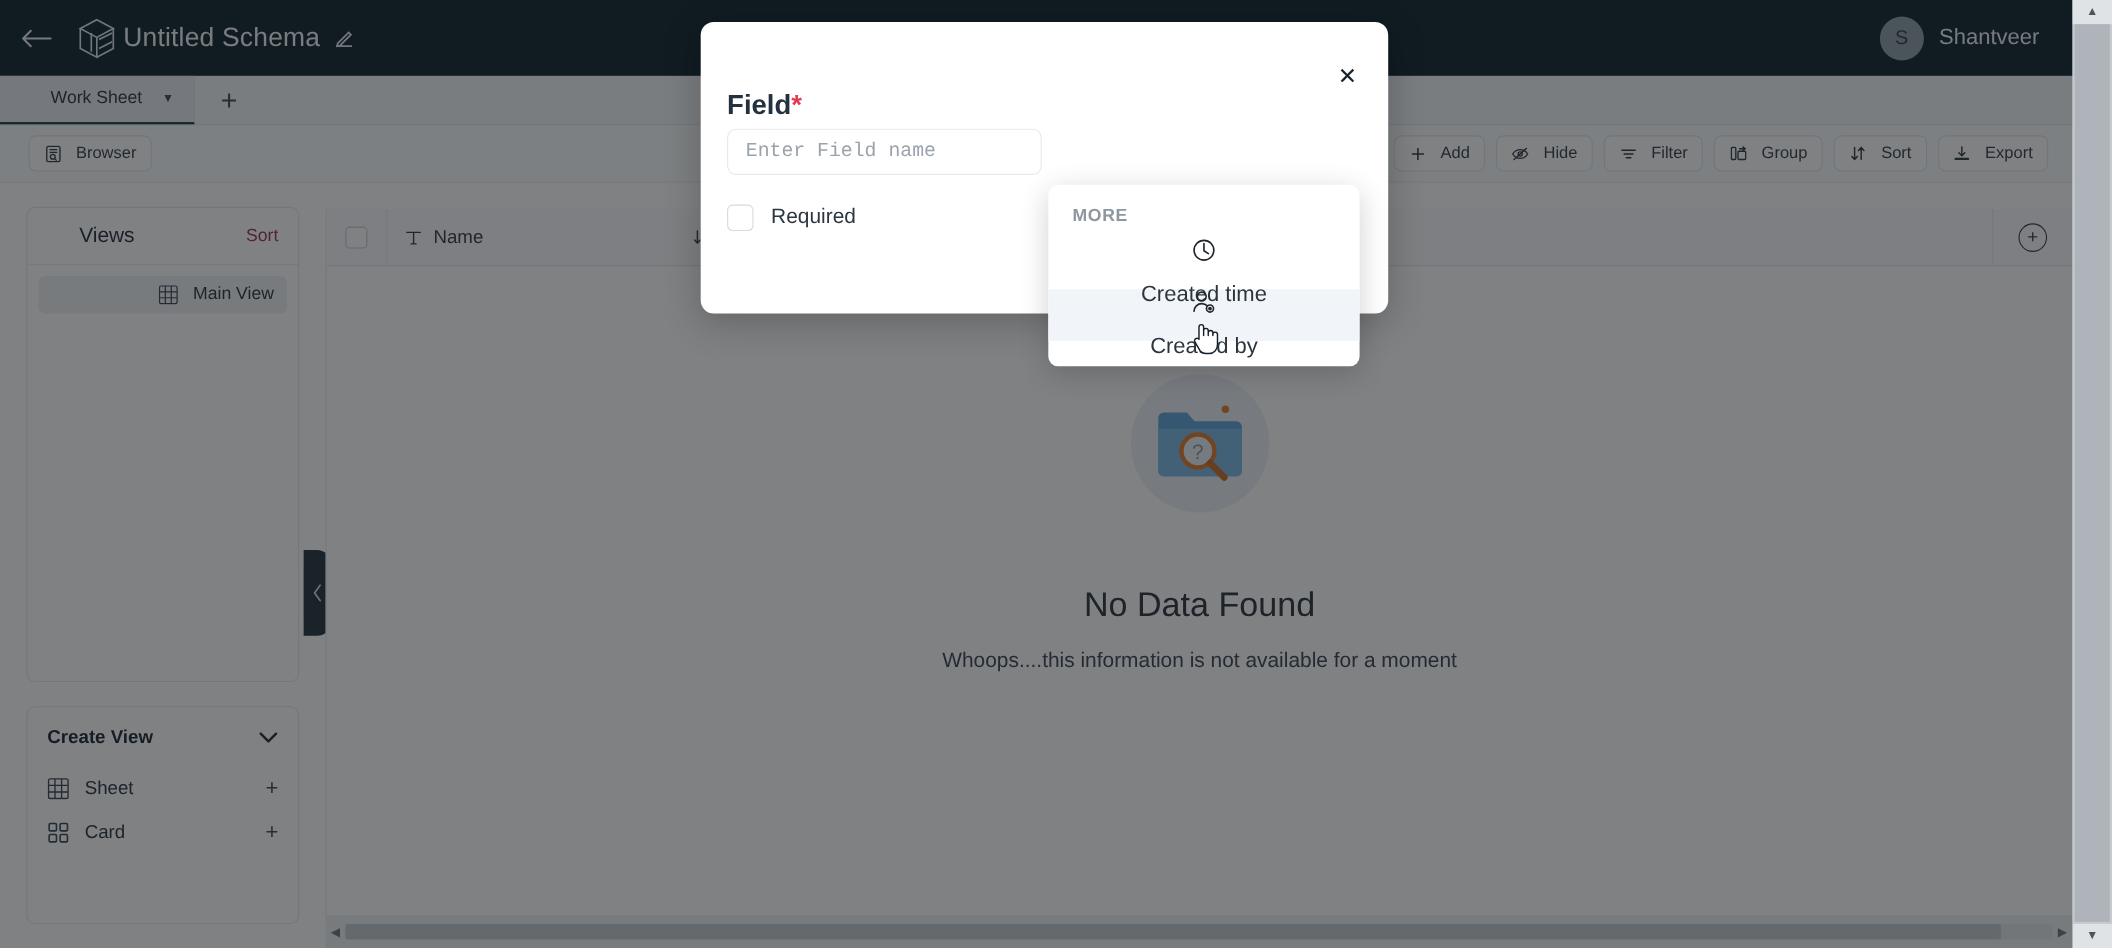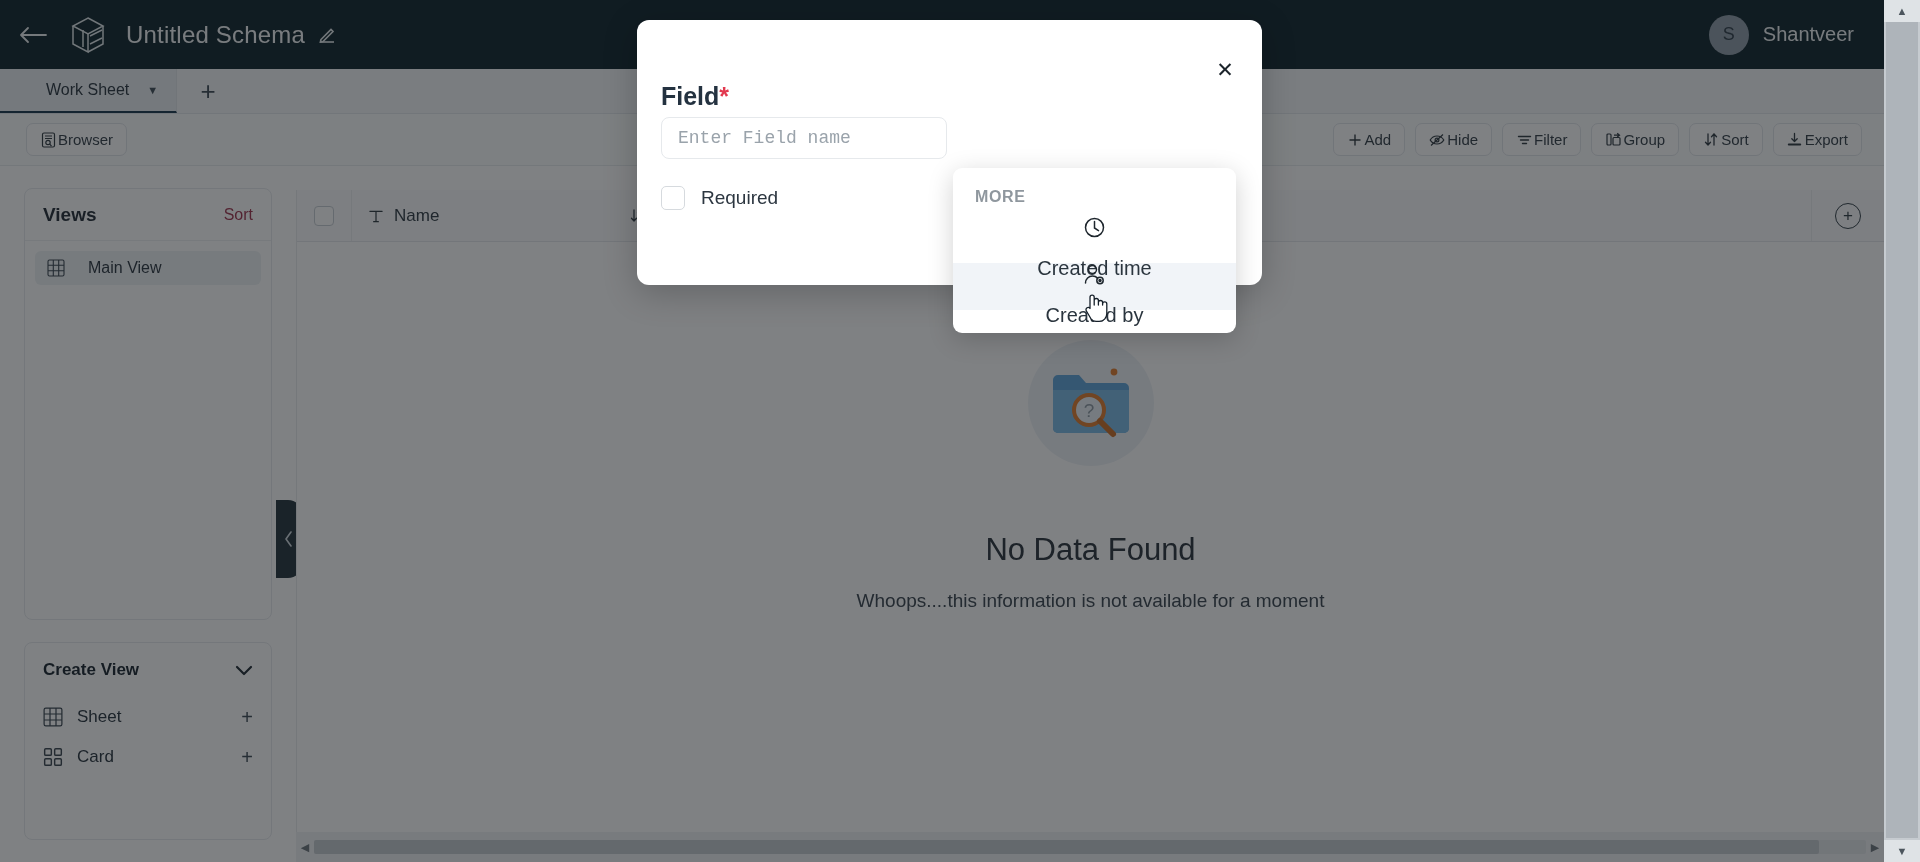--- a/index.html
+++ b/index.html
@@ -18,21 +18,21 @@
   .topbar {
     position: absolute; left: 0; top: 0; width: 1884px; height: 69px;
     background: #0b2028; display: flex; align-items: center;
   }
   .back-arrow {
     margin-left: 12px; width: 42px; height: 42px; color: #e9eef0;
     display: flex; align-items: center; justify-content: center;
   }
   .brand-cube { width: 40px; height: 42px; margin-left: 14px; display:flex; align-items:center; justify-content:center; }
   .schema-title {
-    margin-left: 18px; color: #f1f4f6; font-size: 24px; font-weight: 400; letter-spacing: .2px;
+    margin-left: 4px; color: #f1f4f6; font-size: 24px; font-weight: 400; letter-spacing: .2px;
   }
   .edit-pencil { margin-left: 12px; width: 20px; height: 20px; color: #e3e9ec; display:inline-flex; }
   .topbar-right {
     margin-left: auto; margin-right: 30px; display: flex; align-items: center; gap: 14px;
   }
   .avatar {
     width: 40px; height: 40px; border-radius: 50%; background: #8d99a6;
     color: #2b3a46; font-size: 18px; display: flex; align-items: center; justify-content: center;
   }
   .user-name { color: #edf1f3; font-size: 20px; }
@@ -54,43 +54,43 @@
     font-size: 26px; color: #3a4752; font-weight: 300;
   }
 
   
   .toolbar {
     position: absolute; left: 0; top: 114px; width: 1884px; height: 52px;
     background: #fbfcfd; display: flex; align-items: center;
     border-bottom: 1px solid #e7eaee;
   }
   .btn {
-    display: inline-flex; align-items: center; gap: 2px;
+    display: inline-flex; align-items: center; gap: 13px;
     height: 33px; padding: 0 13px; border: 1px solid #e0e4e9; border-radius: 7px;
     background: #ffffff; font-size: 15px; color: #2f3a44; white-space: nowrap;
   }
   .browser-btn { margin-left: 26px; }
   .toolbar-right { margin-left: auto; display: flex; align-items: center; gap: 10px; margin-right: 22px; }
   .tb-icon { width: 16px; height: 16px; display:inline-flex; align-items:center; justify-content:center;}
 
   
   .left-panel {
     position: absolute; left: 24px; top: 188px; width: 248px; height: 432px;
     background: #ffffff; border: 1px solid #e6e9ed; border-radius: 8px;
   }
   .lp-head {
     height: 52px; display: flex; align-items: center; justify-content: space-between;
     padding: 0 18px; border-bottom: 1px solid #edeff2;
   }
-  .lp-title { font-size: 19px; color: #1d2731; font-weight: 700; }
+  .lp-title { font-size: 19px; color: #1d2731; font-weight: 400; margin-left: 29px; }
   .lp-sort { font-size: 16px; color: #9d2f4a; }
   .lp-body { padding: 10px 10px; }
   .view-item {
-    display: flex; align-items: center; gap: 23px; height: 34px; padding: 0 12px;
-    border-radius: 6px; background: #eef1f4; font-size: 16px; color: #27323c;
+    display: flex; align-items: center; gap: 13px; height: 34px; padding: 0 12px;
+    border-radius: 6px; background: #eef1f4; font-size: 16px; color: #27323c; justify-content: flex-end;
   }
   .view-item .gi { width: 18px; height: 18px; color: #36424d; display:inline-flex; }
 
   .create-panel {
     position: absolute; left: 24px; top: 642px; width: 248px; height: 198px;
     background: #ffffff; border: 1px solid #e6e9ed; border-radius: 8px;
   }
   .cp-head {
     height: 54px; display: flex; align-items: center; justify-content: space-between;
     padding: 0 18px;

